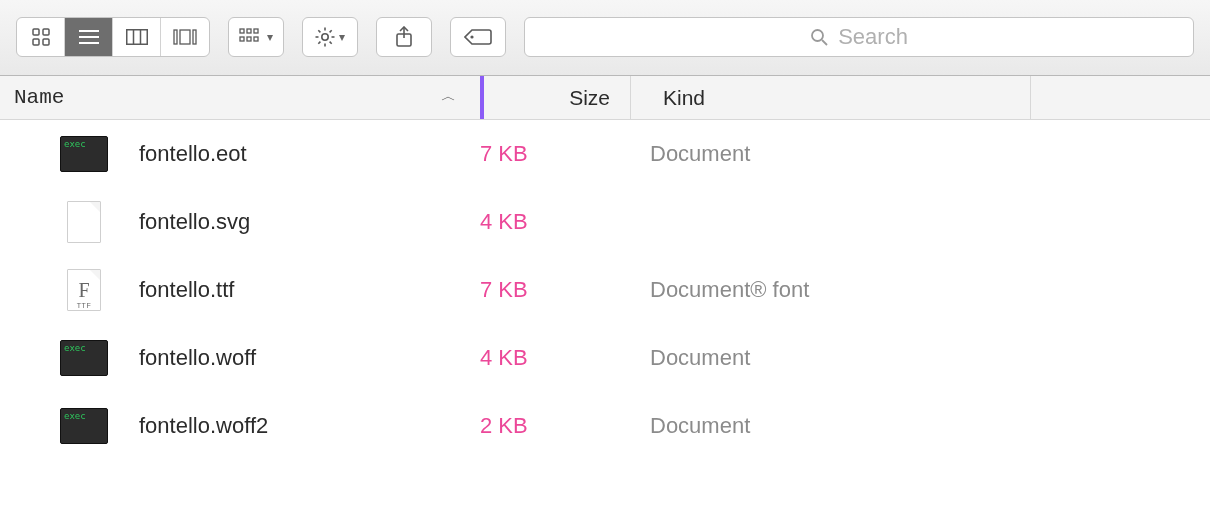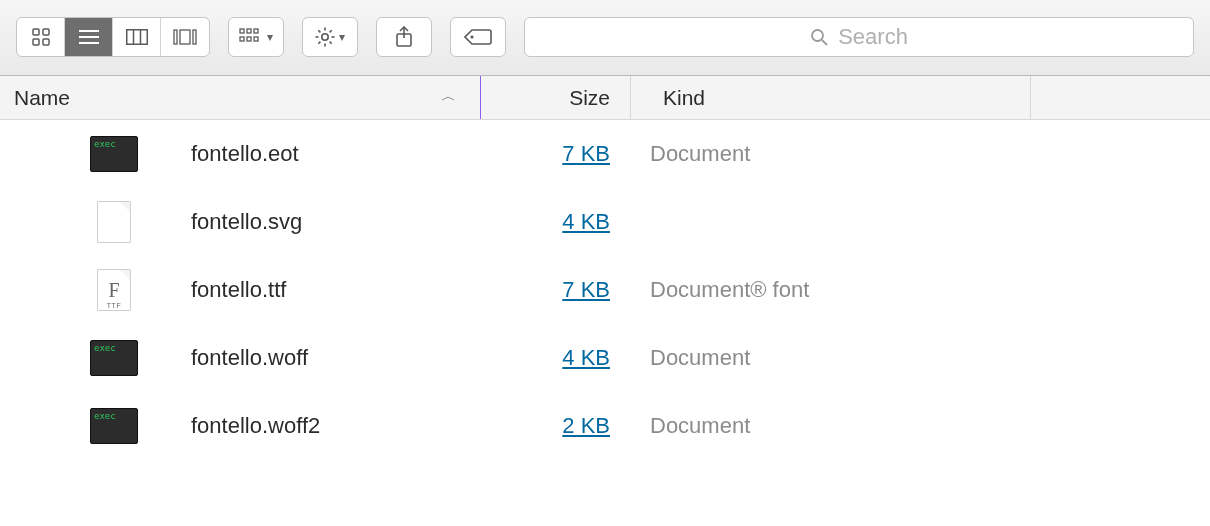--- a/index.html
+++ b/index.html
@@ -70,47 +70,45 @@
 
     .headers {
       display: flex;
       align-items: center;
       background: #f4f4f4;
       border-bottom: 1px solid #d7d7d7;
       height: 44px;
       font-size: 21px;
       color: #2b2b2b;
     }
-    .col-name-h { flex: 0 0 480px; padding-left: 14px; display:flex; align-items:flex-start; gap:6px;}
+    .col-name-h { flex: 0 0 480px; padding-left: 14px; display:flex; align-items:flex-start; gap:6px;font-family:Liberation Mono, monospace;}
     .sort-caret { margin-left: auto; margin-right: 26px; color: #666; font-size: 14px;}
-    .col-size-h { flex: 0 0 150px; text-align: right; padding-right: 20px; border-left: 1px solid #8b5cf6; height:100%; display:flex; align-items:center; justify-content:flex-end;}
+    .col-size-h { flex: 0 0 150px; text-align: right; padding-right: 20px; border-left: 4px solid #8b5cf6; height:100%; display:flex; align-items:center; justify-content:flex-end;}
     .col-kind-h { flex: 0 0 400px; padding-left: 32px; border-left: 1px solid #d7d7d7; height:100%; display:flex; align-items:center;}
     .col-extra-h { flex: 1; border-left: 1px solid #d7d7d7; height:100%; }
 
     .files { }
     .row {
       display: flex;
       align-items: center;
       height: 68px;
       border-bottom: 1px solid #eee0;
     }
     .col-name {
       flex: 0 0 480px;
       display: flex;
       align-items: center;
-      padding-left: 90px;
-      gap: 53px;
+      padding-left: 60px;
+      gap: 31px;
       color: #2b2b2b;
     }
     .col-size {
       flex: 0 0 150px;
-      text-align: right;
       padding-right: 20px;
-      color: #0369a1;
-      text-decoration: underline;
+      color: #ec4899;
     }
     .col-kind {
       flex: 0 0 560px;
       padding-left: 20px;
       color: #8b8b8b;
     }
 
     .file-icon {
       width: 48px;
       height: 42px;

